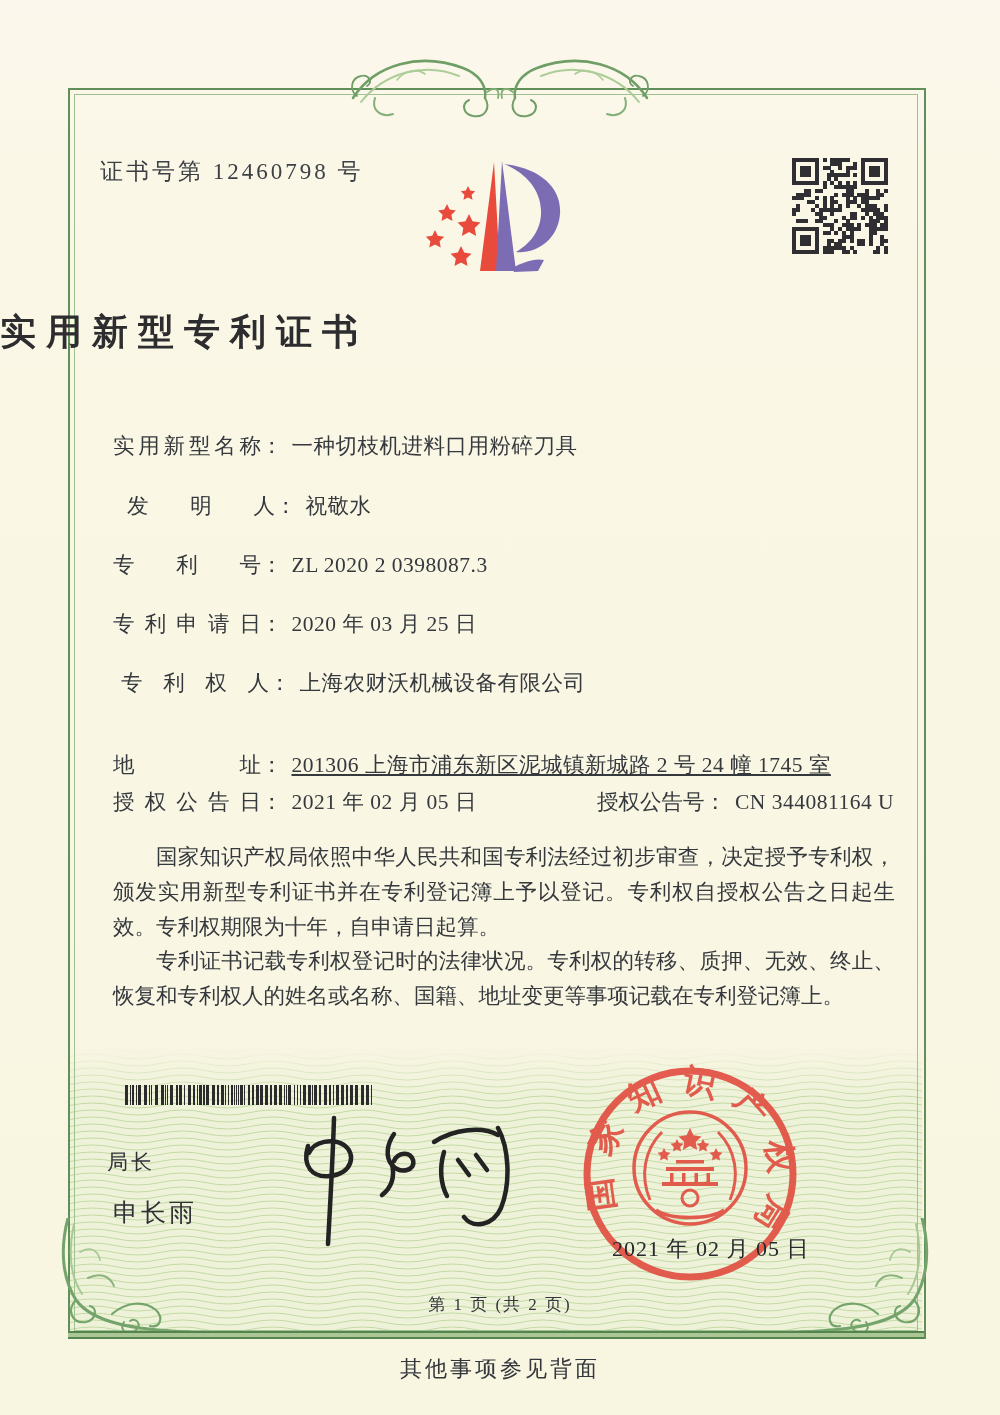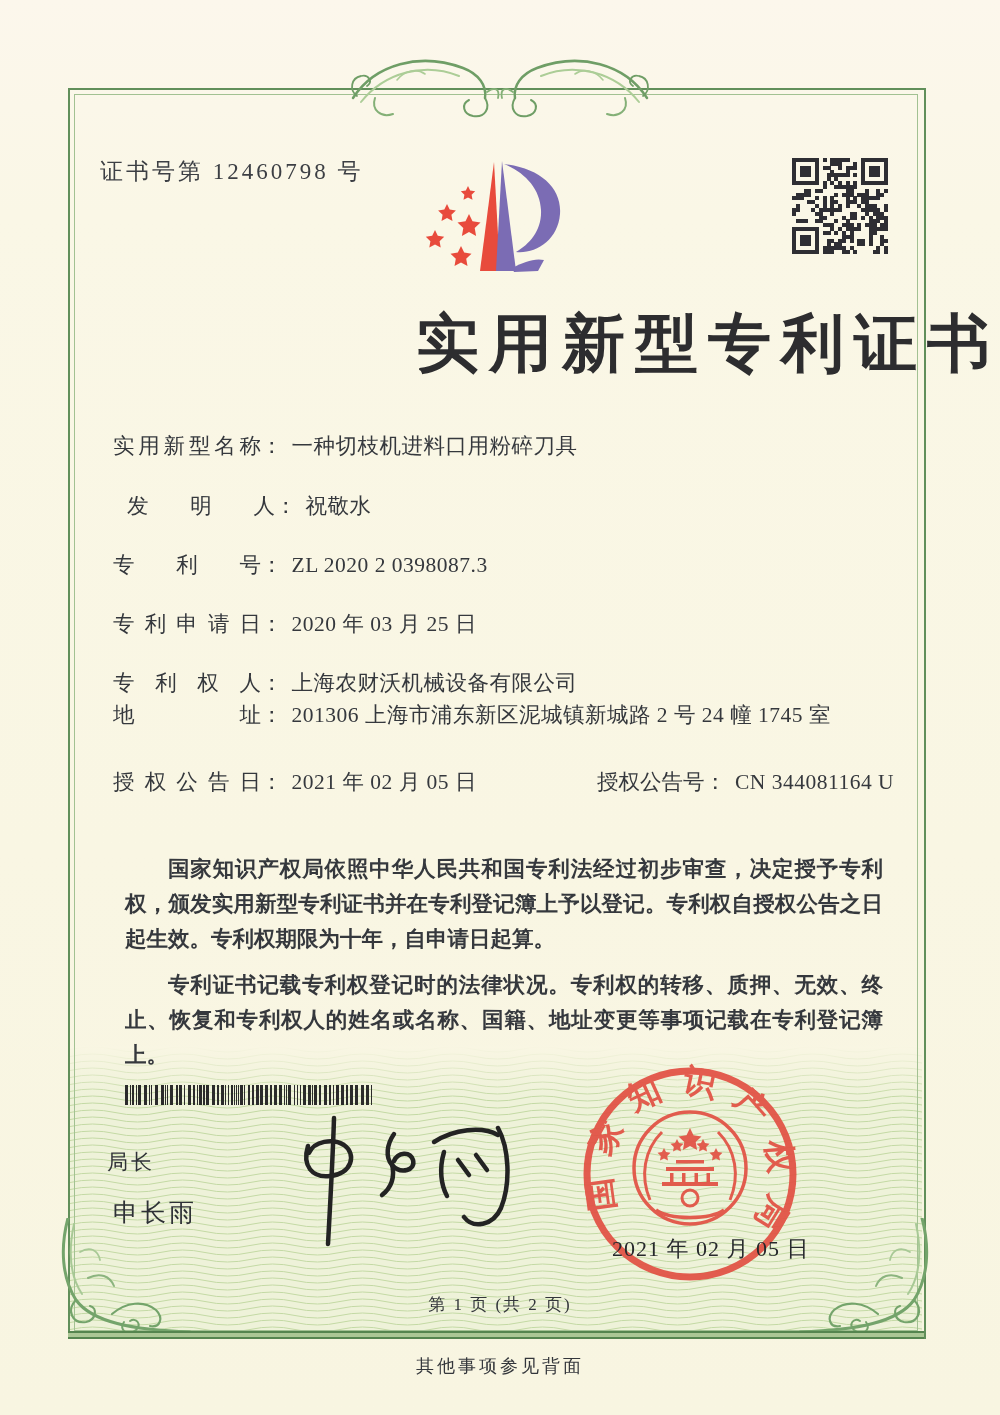--- a/index.html
+++ b/index.html
@@ -13,51 +13,51 @@
     background:linear-gradient(180deg,#fcf7ec 0%,#faf7e6 15%,#f9f6e3 60%,#f8f5e1 100%);
     color:#3a3d42;
   }
   .abs{position:absolute;}
   
   .frame-outer{left:68px;top:88px;width:854px;height:1247px;border:2px solid #618f5a;}
   .frame-inner{left:74px;top:94px;width:842px;height:1235px;border:1px solid #a2c192;}
   
   .cert-no{left:100px;top:156px;font-size:23px;letter-spacing:3px;color:#3c3f44;}
   
-  .title{left:0;top:301px;width:1000px;text-align:right;font-size:63px;font-weight:600;
+  .title{left:0;top:308px;width:1000px;text-align:left;font-size:36px;font-weight:600;
          letter-spacing:10px;color:#2d2d2f;}
   
   .frow{left:113px;font-size:21.5px;white-space:nowrap;color:#35383d;}
   .flabel{display:inline-block;width:148px;text-align:justify;text-align-last:justify;vertical-align:bottom;}
   .fcolon{display:inline-block;margin-right:9px;}
   .fvalue{letter-spacing:0.5px;}
   .row0{top:431px;} .row1{top:491px;margin-left:14px;} .row2{top:550px;} .row3{top:609px;}
-  .row4{top:668px;} .row5{top:700px;} .rowauth{top:767px;}
+  .row4{top:668px;margin-left:8px;} .row5{top:750px;text-decoration:underline;} .rowauth{top:787px;}
   .auth2{left:484px;top:0;position:absolute;white-space:nowrap;}
   
   .paras{left:113px;top:840px;width:782px;font-size:21.5px;line-height:1.62;color:#35383d;}
-  .paras p{margin:12px;text-indent:2em;text-align:justify;font-weight:bold;}
+  .paras p{margin:0;text-indent:2em;text-align:justify;}
   
   .waves{left:70px;top:1046px;width:852px;height:287px;}
   .wave-fade{left:70px;top:1046px;width:852px;height:52px;
              background:linear-gradient(180deg,#f9f6e3 0%,rgba(249,246,227,0) 100%);}
   
   .barcode{left:125px;top:1085px;}
   
   .officer-title{left:107px;top:1148px;font-size:21px;letter-spacing:3px;color:#2e3136;}
   .officer-name{left:113px;top:1196px;font-size:25px;letter-spacing:3px;color:#2e3136;}
   .signature{left:262px;top:1108px;}
   
   .seal{left:575px;top:1060px;opacity:0.92;}
   .seal-date{left:612px;top:1234px;font-size:22px;letter-spacing:1px;color:#26282c;z-index:6;}
   
   .page-info{left:0;top:1293px;width:1000px;text-align:center;font-size:17px;letter-spacing:2px;color:#33363b;}
   .bottom-line{left:68px;top:1331px;width:856px;height:8px;
                background:linear-gradient(180deg,#55854f 0 2px,#abc795 2px 6px,#55854f 6px 8px);}
-  .back-note{left:0;top:1354px;width:1000px;text-align:center;font-size:18px;letter-spacing:3px;color:#33363b;}
+  .back-note{left:0;top:1354px;width:1000px;text-align:center;font-size:22px;letter-spacing:3px;color:#33363b;}
   .z2{z-index:2;} .z3{z-index:3;} .z4{z-index:4;} .z5{z-index:5;}
 </style>
 </head>
 <body>
 
 <div class="page">
 
   <div class="abs waves">
     <svg width="852" height="287" xmlns="http://www.w3.org/2000/svg">
       <defs>

